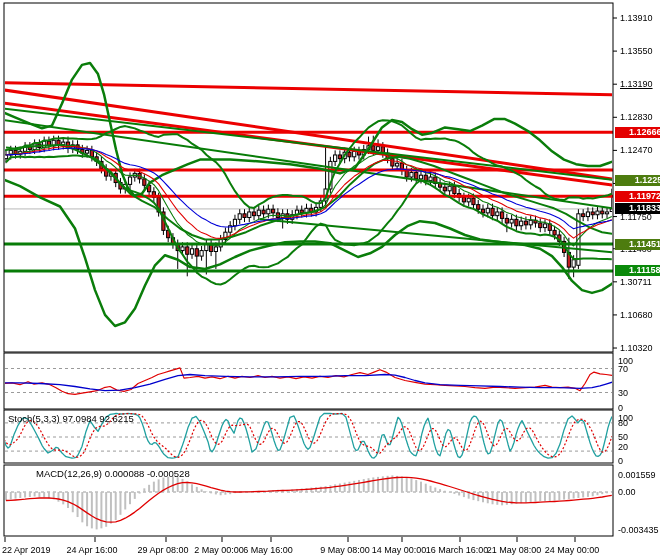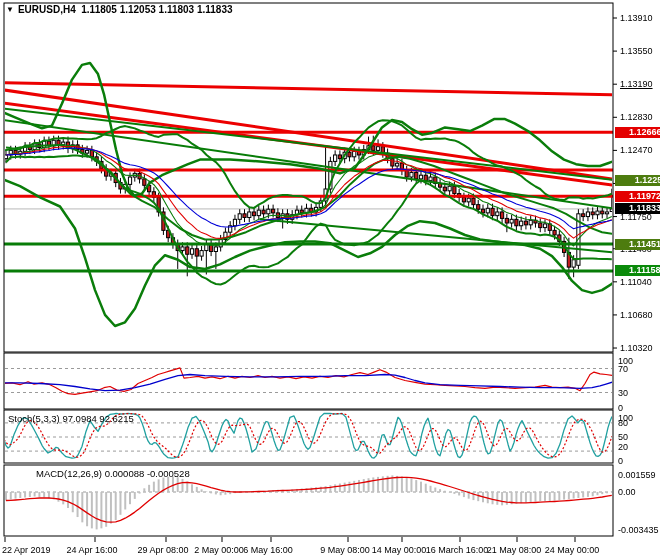--- a/index.html
+++ b/index.html
@@ -471,37 +471,34 @@
       <line x1="166" y1="537" x2="166" y2="542" stroke="#000" stroke-width="1"></line>
       <line x1="222" y1="537" x2="222" y2="542" stroke="#000" stroke-width="1"></line>
       <line x1="271" y1="537" x2="271" y2="542" stroke="#000" stroke-width="1"></line>
       <line x1="348" y1="537" x2="348" y2="542" stroke="#000" stroke-width="1"></line>
       <line x1="402" y1="537" x2="402" y2="542" stroke="#000" stroke-width="1"></line>
       <line x1="460" y1="537" x2="460" y2="542" stroke="#000" stroke-width="1"></line>
       <line x1="517" y1="537" x2="517" y2="542" stroke="#000" stroke-width="1"></line>
       <line x1="575" y1="537" x2="575" y2="542" stroke="#000" stroke-width="1"></line>
     </svg>
 
-  <div id="header" class="abs">
-    <span class="tri">▼</span><span>EURUSD,H4</span>&nbsp;&nbsp;<span>1.11805 1.12053 1.11803 1.11833</span>
-  </div>
 
   <div class="abs pane-label" style="left:8px;top:413px;">Stoch(5,3,3) 97.0984 92.6215</div>
   <div class="abs pane-label" style="left:8px;top:468px;margin-left:28px;">MACD(12,26,9) 0.000088 -0.000528</div>
 
   <div id="labels">
       <div class="abs axis-label" style="left: 620px; top: 13px;">1.13910</div>
       <div class="abs axis-label" style="left: 620px; top: 46.0943px;">1.13550</div>
       <div class="abs axis-label" style="left: 620px; top: 79.1886px; text-decoration: underline;">1.13190</div>
       <div class="abs axis-label" style="left: 620px; top: 112.283px;">1.12830</div>
       <div class="abs axis-label" style="left: 620px; top: 145.377px;">1.12470</div>
       <div class="abs axis-label" style="left: 620px; top: 178.472px;">1.12110</div>
       <div class="abs axis-label" style="left: 620px; top: 211.566px;">1.11750</div>
       <div class="abs axis-label" style="left: 620px; top: 243.741px;">1.11400</div>
-      <div class="abs axis-label" style="left: 620px; top: 276.835px;">1.11040</div>
+      <div class="abs axis-label" style="left: 620px; top: 276.835px;">1.30711</div>
       <div class="abs axis-label" style="left: 620px; top: 309.93px;">1.10680</div>
       <div class="abs axis-label" style="left: 620px; top: 343.024px;">1.10320</div>
       <div class="badge" style="top: 127px; background: rgb(228, 0, 0);">1.12666</div>
       <div class="badge" style="top: 175px; background: #4d7c0f; text-align: center;">1.12256</div>
       <div class="badge" style="top: 191px; background: rgb(228, 0, 0);">1.11972</div>
       <div class="badge" style="top: 203px; background: rgb(0, 0, 0);">1.11833</div>
       <div class="badge" style="top: 239px; background: #4d7c0f;">1.11451</div>
       <div class="badge" style="top: 265px; background: rgb(10, 138, 10);">1.11158</div>
       <div class="abs axis-label" style="left: 618px; top: 356px;">100</div>
       <div class="abs axis-label" style="left: 618px; top: 363.5px;">70</div>

